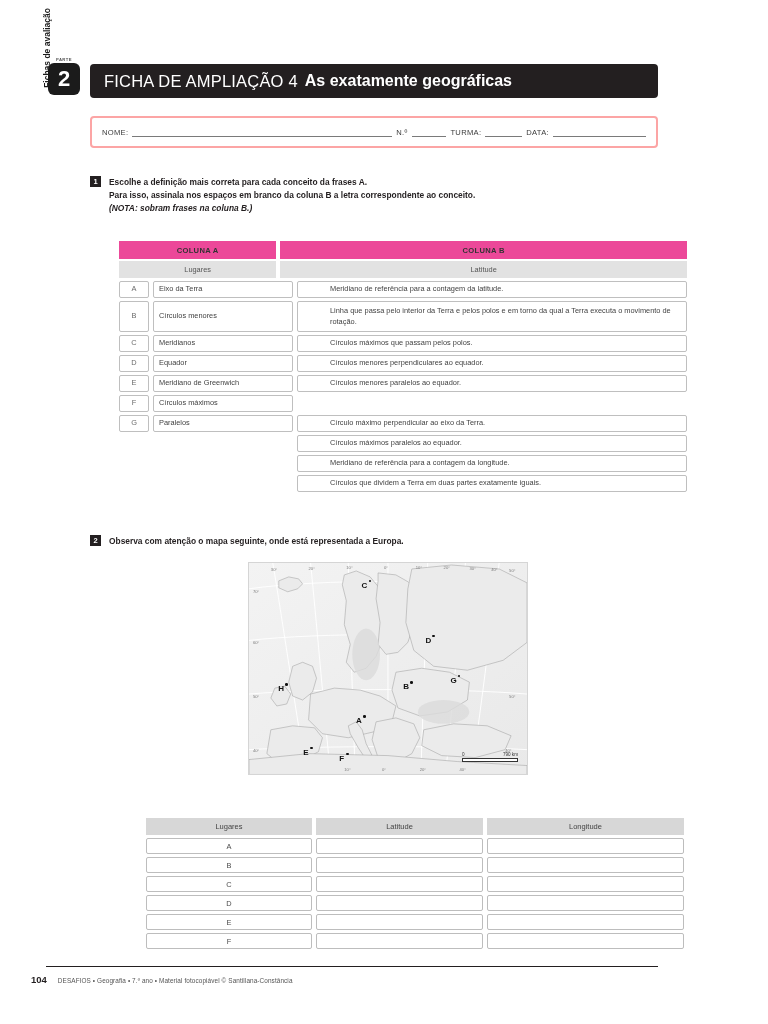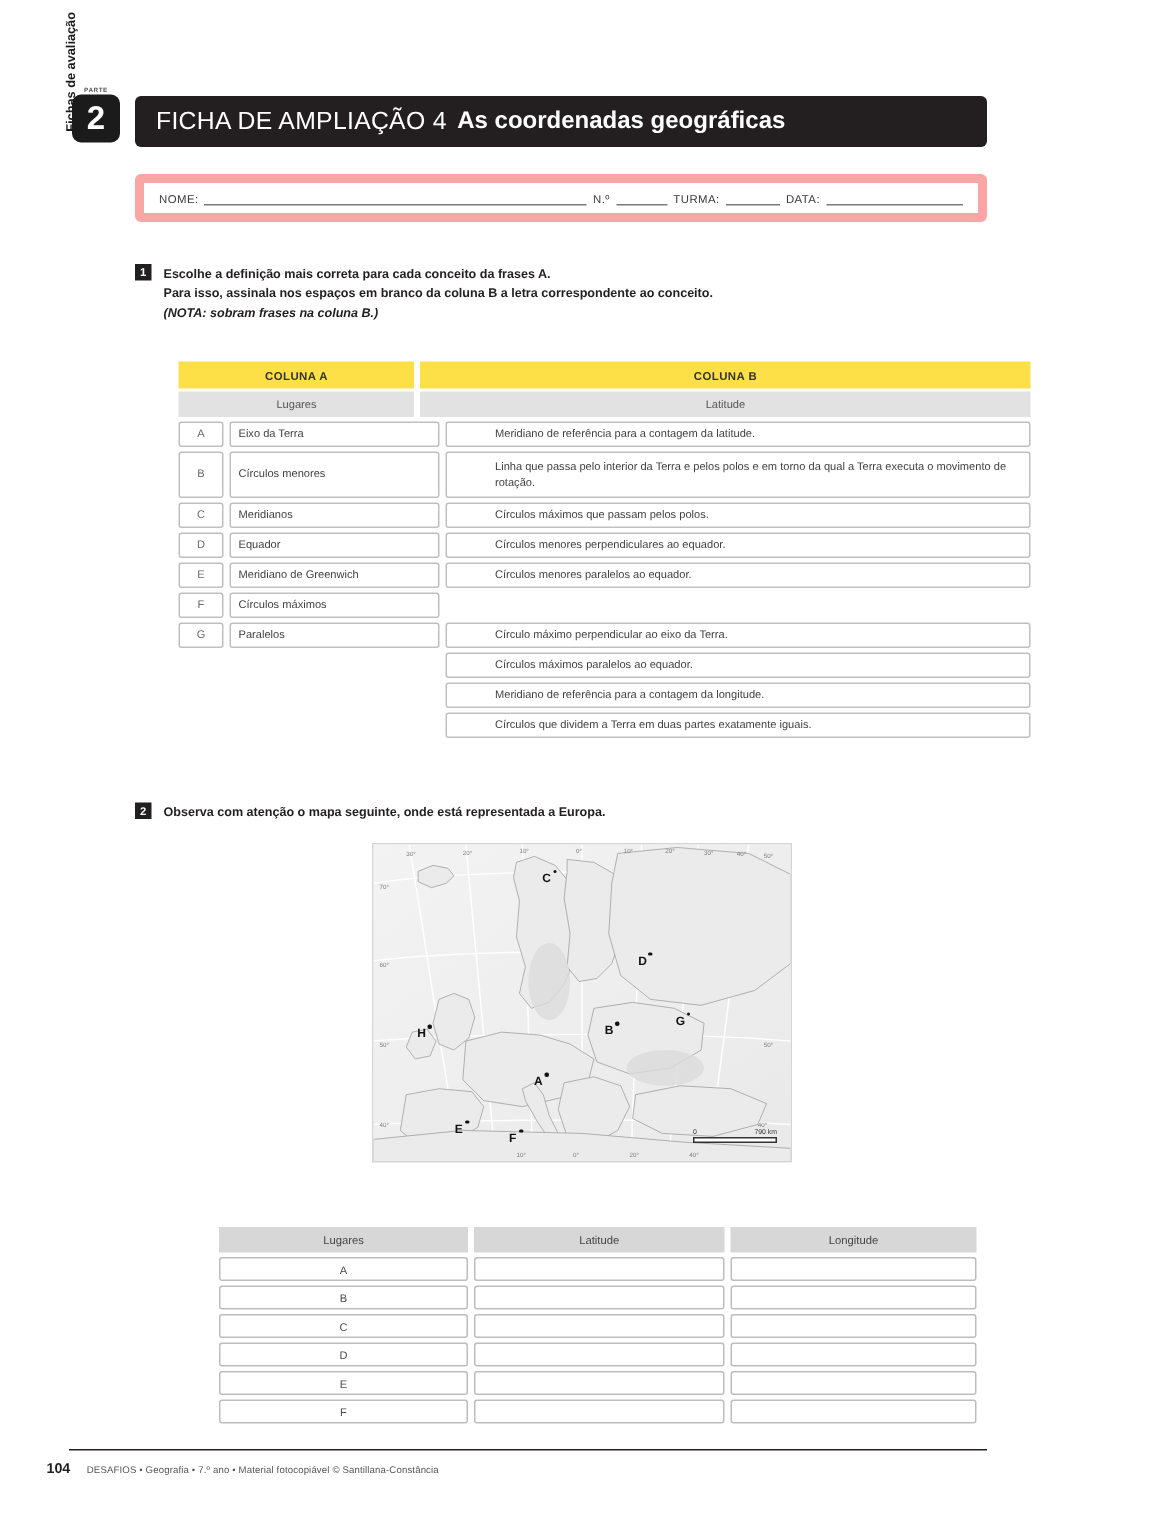--- a/index.html
+++ b/index.html
@@ -47,21 +47,21 @@
     display: flex; align-items: center;
     padding-left: 14px; gap: 7px;
   }
   .titlebar .t-light { color: #fff; font-size: 16.5px; font-weight: 300; letter-spacing: .2px; }
   .titlebar .t-bold  { color: #fff; font-size: 16px; font-weight: bold; }
 
   
   .idbox {
     position: absolute; left: 90px; top: 116px;
     width: 568px; height: 32px;
-    border: 6px solid #fca5a5; border-radius: 4px;
+    border: 2px solid #fca5a5; border-radius: 4px;
     display: flex; align-items: center;
     padding: 0 10px; gap: 4px;
     font-size: 7.6px; color: #3a3a3a;
   }
   .idbox .lbl { letter-spacing: .3px; white-space: nowrap; }
   .idbox .rule { border-bottom: .8px solid #7a7a7a; height: 10px; }
   .r-nome { width: 268px; }
   .r-num  { width: 36px; }
   .r-turma{ width: 38px; }
   .r-data { width: 96px; }
@@ -81,21 +81,21 @@
   .q2 { position: absolute; left: 90px; top: 535px; width: 580px; }
 
   
   .match {
     position: absolute; left: 119px; top: 241px;
     width: 568px;
     font-size: 7.5px; color: #333;
   }
   .m-headrow { display: flex; gap: 4px; }
   .m-head {
-    background: #fde047; color: #333;
+    background: #ec4899; color: #333;
     font-size: 7.6px; font-weight: bold; letter-spacing: .3px;
     height: 18px; display: flex; align-items: center; justify-content: center;
   }
   .m-sub {
     background: #e2e2e2; color: #555;
     font-size: 7.4px;
     height: 17px; display: flex; align-items: center; justify-content: center;
   }
   .col-a { width: 174px; }
   .col-b { width: 450px; }
@@ -162,21 +162,21 @@
     display: flex; align-items: center; justify-content: center;
   }
   .c-row { display: flex; gap: 4px; margin-bottom: 3px; }
   .c-cell {
     border: 1px solid #bdbdbd; border-radius: 2px; background: #fff;
     height: 16px; display: flex; align-items: center; justify-content: center;
     font-size: 7.4px; color: #4a4a4a;
   }
   .cw1 { width: 166px; flex: none; }
   .cw2 { width: 167px; flex: none; }
-  .cw3 { width: 164px; flex: none; }
+  .cw3 { width: 197px; flex: none; }
 
   
   .footrule {
     position: absolute; left: 46px; top: 966px;
     width: 612px; border-top: 1.6px solid #231f20;
   }
   .footer {
     position: absolute; left: 31px; top: 974px;
     display: flex; align-items: baseline; gap: 11px;
   }
@@ -189,21 +189,21 @@
 <div class="page">
 
   <div class="sidebar">
     <div class="parte-label">PARTE</div>
     <div class="parte-badge">2</div>
   </div>
   <div class="sidebar-vert">Fichas de avaliação</div>
 
   <div class="titlebar">
     <span class="t-light">FICHA DE AMPLIAÇÃO 4</span>
-    <span class="t-bold">As coordenadas geográficas</span>
+    <span class="t-bold">As exatamente geográficas</span>
   </div>
 
   <div class="idbox">
     <span class="lbl">NOME:</span>
     <span class="rule r-nome"></span>
     <span class="lbl">N.º</span>
     <span class="rule r-num"></span>
     <span class="lbl">TURMA:</span>
     <span class="rule r-turma"></span>
     <span class="lbl">DATA:</span>

